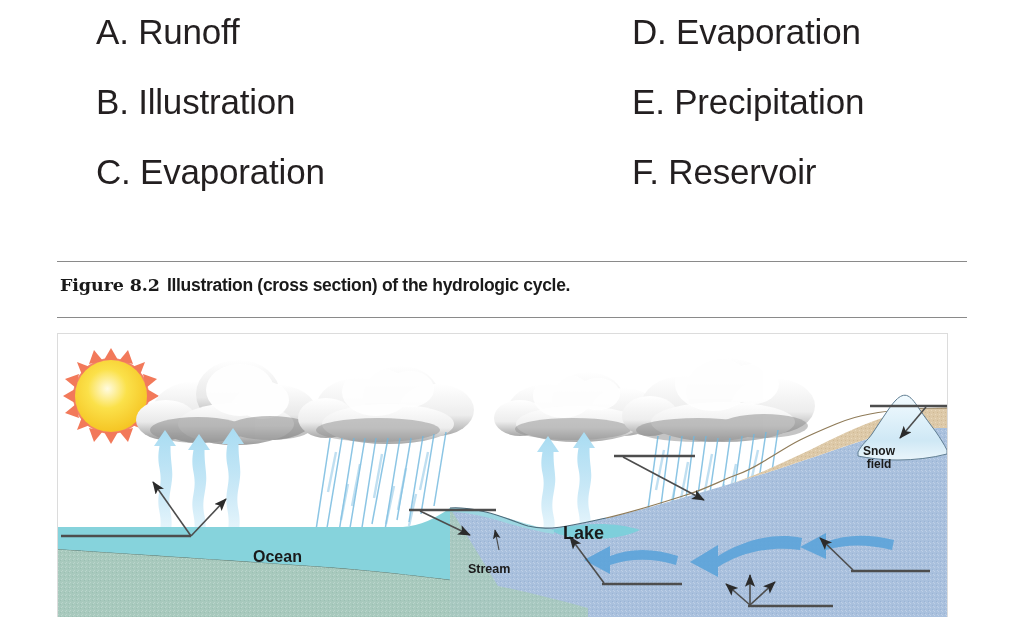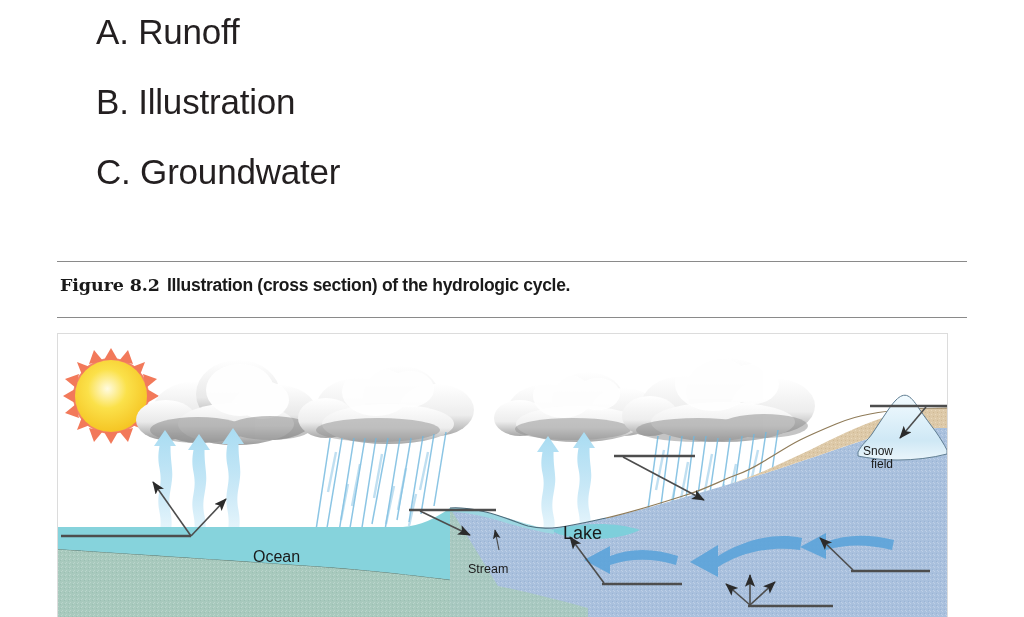--- a/index.html
+++ b/index.html
@@ -71,41 +71,46 @@
     border: 1px solid #dcdcdc;
     border-bottom: none;
     overflow: hidden;
   }
   .fig-inner { position: absolute; inset: 0; }
   .fig-svg { position: absolute; left: 0; top: 0; }
 
   
   .wlabel {
     position: absolute;
-    font-weight: 400;
+    font-weight: 700;
     color: #1a1a1a;
     white-space: nowrap;
-    text-align: right;
+    text-align: center;
     line-height: 1.05;
   }
   .lbl-ocean  { left: 195px; top: 215px; font-size: 16px; }
   .lbl-stream { left: 410px; top: 229px; font-size: 12.5px; }
   .lbl-lake   { left: 505px; top: 190px; font-size: 18px; }
   .lbl-snow   { left: 805px; top: 111px; font-size: 12px; }
 </style>
 </head>
 <body>
 
 <div id="page">
 
   <div class="choices">
     <div class="choice-col col-left">
       <div class="choice">A. Runoff</div>
       <div class="choice">B. Illustration</div>
-      <div class="choice">C. Groundwater</div>
+      <div class="choice">C. Evaporation</div>
+    </div>
+    <div class="choice-col col-right">
+      <div class="choice">D. Evaporation</div>
+      <div class="choice">E. Precipitation</div>
+      <div class="choice">F. Reservoir</div>
     </div>
   </div>
 
   <div class="rule rule-top"></div>
   <div class="caption">
     <span class="fignum">Figure 8.2</span><span class="captext">Illustration (cross section) of the hydrologic cycle.</span>
   </div>
   <div class="rule rule-bottom"></div>
 
   <div class="figure">

